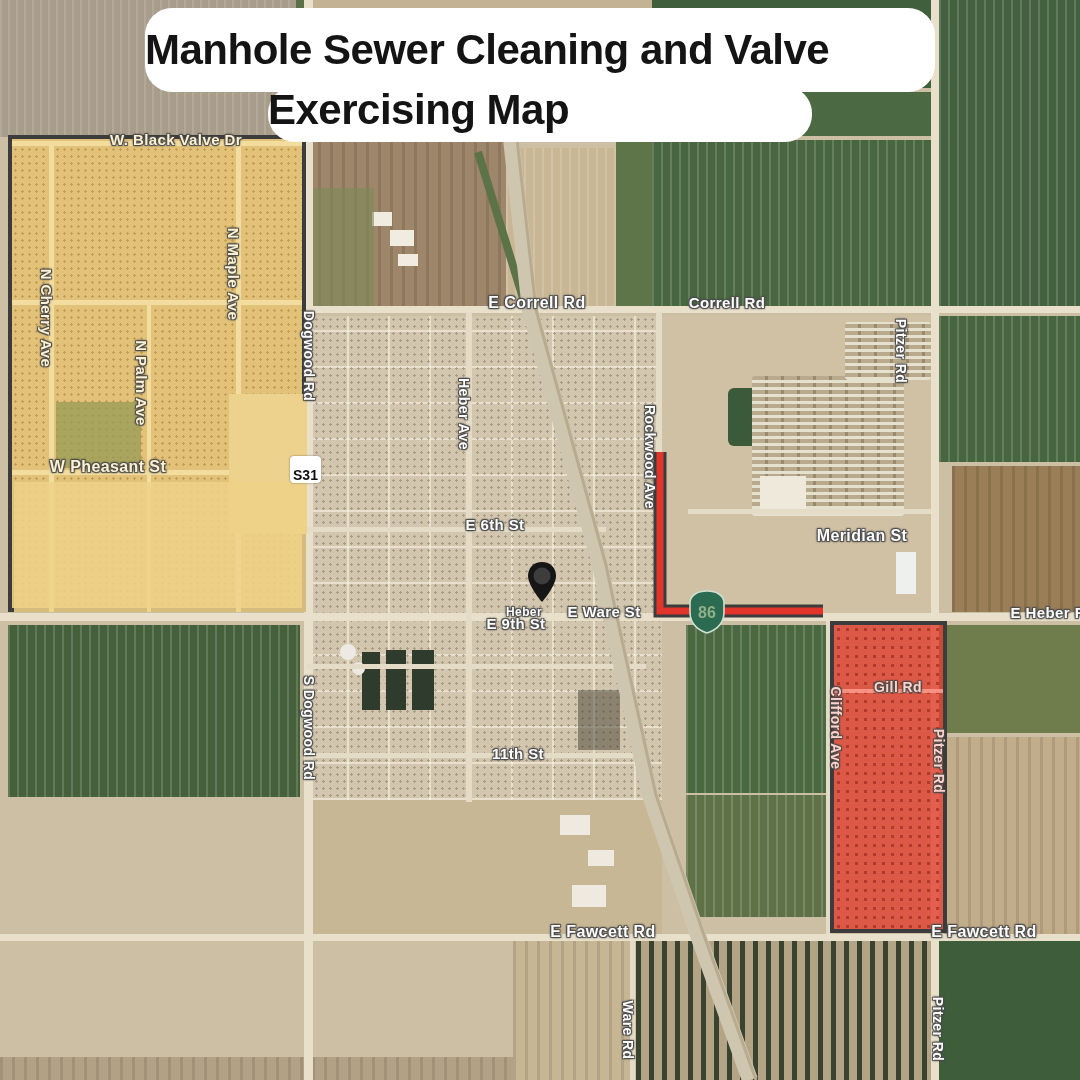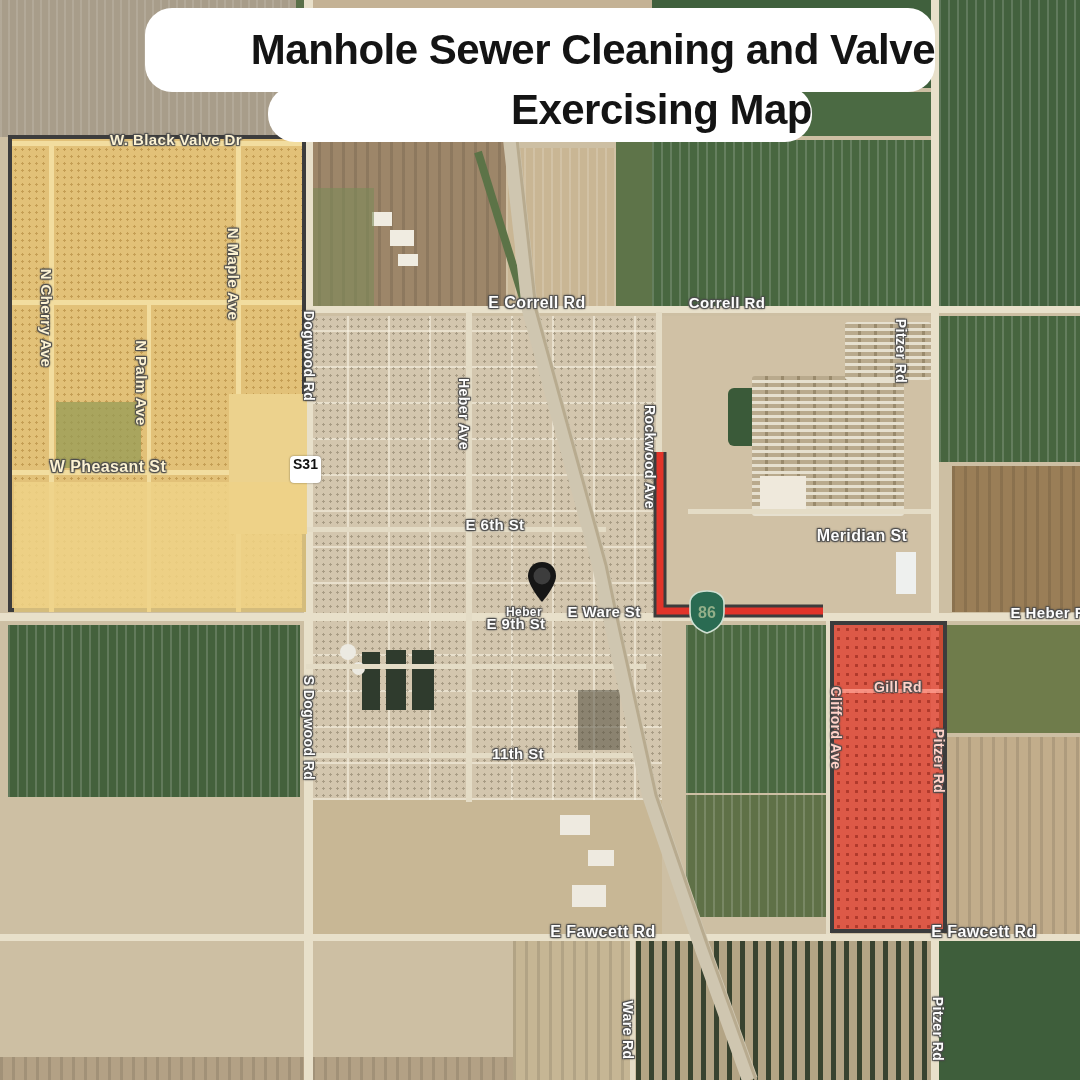--- a/index.html
+++ b/index.html
@@ -48,26 +48,26 @@
         font-weight:bold;font-size:15px;letter-spacing:.4px;white-space:nowrap;
         text-shadow:-1px -1px 1px #4c4c4c,1px -1px 1px #4c4c4c,-1px 1px 1px #4c4c4c,
                     1px 1px 1px #4c4c4c,0 0 3px #444;}
   .rlabel.vert{writing-mode:vertical-rl;}
   .rlabel.tint-y{color:#fcf2d2;}
   .rlabel.tint-r{color:#ffd2c9;}
 
   
   #shield-s31{position:absolute;left:290px;top:456px;width:31px;height:27px;
         background:#fff;border-radius:4px;color:#111;font-weight:bold;font-size:14px;
-        display:flex;align-items:flex-start;justify-content:center;box-shadow:0 0 2px rgba(0,0,0,.5);}
+        display:flex;align-items:flex-end;justify-content:center;box-shadow:0 0 2px rgba(0,0,0,.5);}
 
   
   .banner-box{position:absolute;background:#fff;border-radius:27px;}
   .banner-text{position:absolute;color:#141414;font-weight:800;font-size:42px;
-        text-align:right;letter-spacing:-.5px;}
+        text-align:left;letter-spacing:-.5px;}
 
   
   #legend{position:absolute;left:6px;top:798px;width:508px;height:260px;
         background:#ececec;border-radius:24px;box-shadow:2px 3px 8px rgba(0,0,0,.25);}
   .swatch{position:absolute;border:5px solid #707070;}
   .legend-text{position:absolute;left:150px;width:350px;text-align:center;
         color:#0d0d0d;font-weight:bold;font-size:24px;line-height:32px;}
 </style>
 </head>
 <body>

